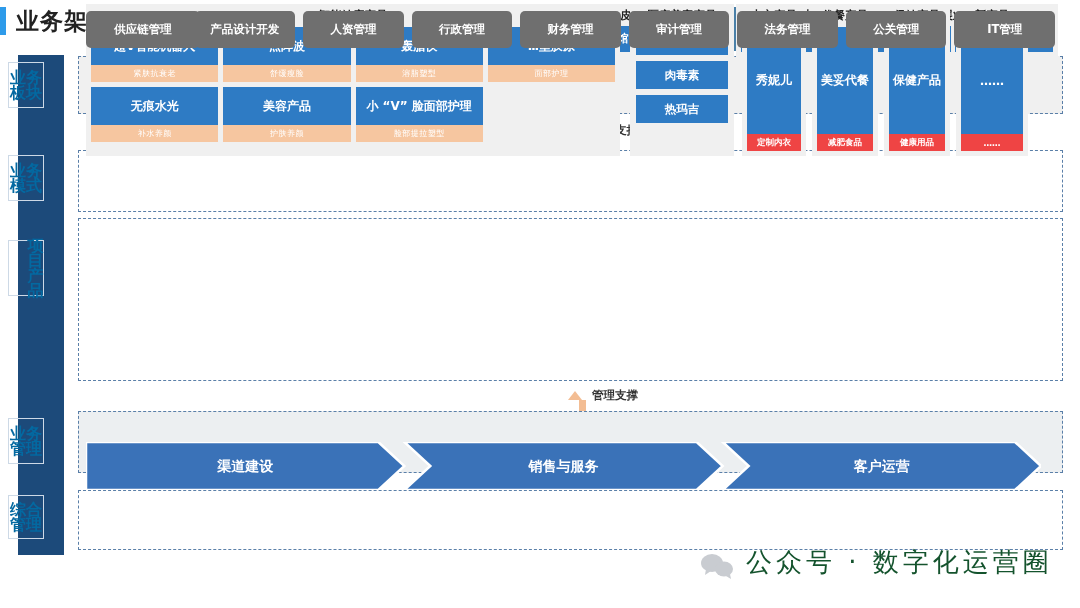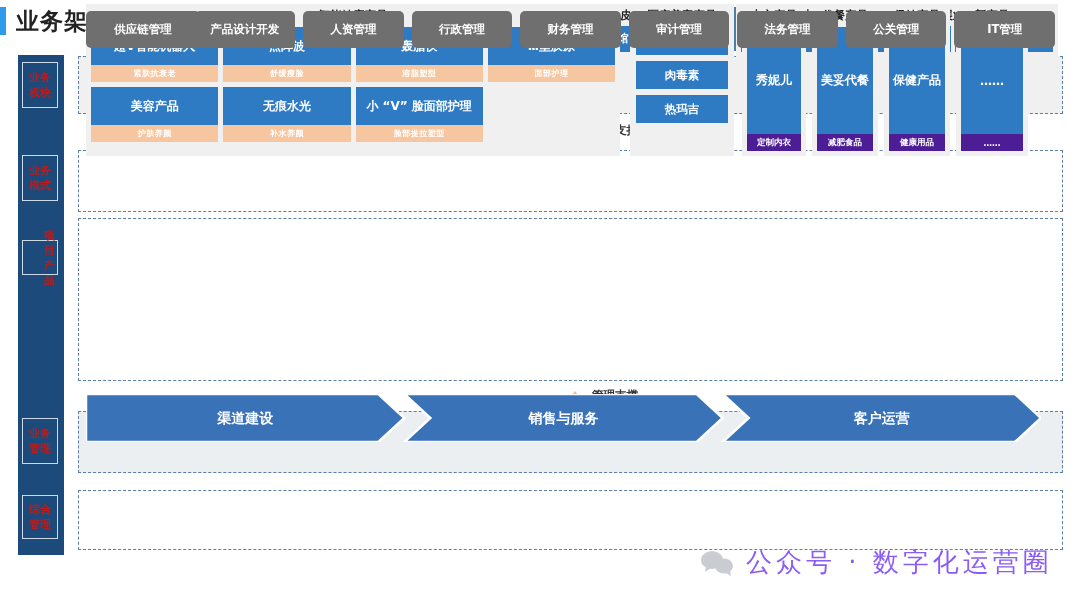--- a/index.html
+++ b/index.html
@@ -8,22 +8,22 @@
     font-family:"DejaVu Sans","Liberation Sans",sans-serif;
     position:relative;overflow:hidden;
   }
   
   #page-title-wrap{position:absolute;left:0;top:4px;height:34px;display:flex;align-items:center;}
   #title-bar{width:6px;height:28px;background:#2e9bea;margin-right:10px;}
   #page-title{font-size:23px;font-weight:bold;color:#222;letter-spacing:1px;}
 
   
   #sidebar{position:absolute;left:18px;top:55px;width:46px;height:500px;background:#1c4a7a;}
-  .side-cell{position:absolute;left:22px;width:36px;box-sizing:border-box;
-    border:1.5px solid #cdd9e6;color:#b91c1c;font-size:11px;font-weight:bold;
+  .side-cell{position:absolute;left:8px;width:36px;box-sizing:border-box;
+    border:1.5px solid #cdd9e6;color:#0369a1;font-size:16px;font-weight:bold;
     line-height:15px;text-align:center;display:flex;align-items:center;justify-content:center;}
   .side-cell span{display:block;}
 
   
   .dashed{position:absolute;border:1px dashed #5a7fa8;box-sizing:border-box;}
 
   
   #sec-board{left:78px;top:56px;width:985px;height:58px;background:#f0f0f0;}
   .board-box{position:absolute;top:6px;height:46px;background:#4a80a8;color:#fff;
     display:flex;align-items:center;justify-content:center;text-align:center;
@@ -49,44 +49,44 @@
     display:flex;align-items:center;justify-content:center;text-align:center;line-height:12.5px;}
 
   
   #sec-prod{left:78px;top:218px;width:985px;height:163px;background:#ffffff;}
   .prod-group{position:absolute;top:4px;background:#f0f0f0;box-sizing:border-box;}
   .prod-title{height:23px;line-height:23px;text-align:center;font-size:11.5px;font-weight:bold;color:#222;}
   .smart-grid{display:flex;flex-wrap:wrap;padding:0 5px 5px 5px;gap:5px;box-sizing:border-box;}
   .smart-card{width:calc(25% - 3.75px);box-sizing:border-box;}
   .card-head{height:38px;background:#2e7bc4;color:#fff;font-size:12px;font-weight:bold;
     display:flex;align-items:center;justify-content:center;text-align:center;line-height:14px;}
-  .card-sub{height:17px;background:#f6c6a0;color:#ffffff;font-size:8px;font-weight:bold;
+  .card-sub{height:17px;background:#f6c6a0;color:#ffffff;font-size:8px;font-weight:normal;
     display:flex;align-items:center;justify-content:center;text-align:center;letter-spacing:.5px;}
   .med-list{padding:0 6px 5px 6px;display:flex;flex-direction:column;gap:6px;}
   .med-item{height:28px;background:#2e7bc4;color:#fff;font-size:11.5px;font-weight:bold;
     display:flex;align-items:center;justify-content:center;}
   .single-col-body{padding:0 5px 5px 5px;height:calc(100% - 23px);box-sizing:border-box;
     display:flex;flex-direction:column;}
   .single-main{flex:1;background:#2e7bc4;color:#fff;font-size:12px;font-weight:bold;
     display:flex;align-items:center;justify-content:center;text-align:center;}
-  .single-sub{height:17px;background:#4c1d95;color:#ffffff;font-size:8.5px;font-weight:bold;
+  .single-sub{height:17px;background:#ef4444;color:#ffffff;font-size:8.5px;font-weight:bold;
     display:flex;align-items:center;justify-content:center;}
 
   
   #sec-mgmt{left:78px;top:411px;width:985px;height:62px;background:#eceff1;}
-  #chev-wrap{position:absolute;left:86px;top:394px;width:955px;height:48px;}
+  #chev-wrap{position:absolute;left:86px;top:442px;width:955px;height:48px;}
 
   
   #sec-comp{left:78px;top:490px;width:985px;height:60px;background:#ffffff;}
   .comp-item{position:absolute;top:11px;height:37px;background:#6f6f6f;border-radius:5px;
     color:#fff;font-size:11.5px;font-weight:bold;display:flex;align-items:center;justify-content:center;}
 
   
-  #watermark{position:absolute;left:700px;top:545px;display:flex;align-items:center;
-     color:#8b5cf6;font-size:26px;letter-spacing:4px;}
+  #watermark{position:absolute;left:700px;top:545px;display:flex;align-items:flex-end;
+     color:#14532d;font-size:26px;letter-spacing:4px;}
   #wechat-icon{margin-right:12px;}
 </style>
 </head>
 <body>
 
 <div id="page-title-wrap">
   <div id="title-bar"></div>
   <div id="page-title">业务架构图</div>
 </div>
 
@@ -115,21 +115,21 @@
         <span>业务</span>
         <span>板块</span>
       </div>
     </div>
     <div class="side-cell" style="top: 155px; height: 46px;">
       <div>
         <span>业务</span>
         <span>模式</span>
       </div>
     </div>
-    <div class="side-cell" style="top: 240px; height: 35px; padding-left: 19px;">
+    <div class="side-cell" style="top: 240px; height: 56px; padding-left: 19px;">
       <div>
         <span>项目</span>
         <span>产品</span>
       </div>
     </div>
     <div class="side-cell" style="top: 418px; height: 46px;">
       <div>
         <span>业务</span>
         <span>管理</span>
       </div>
@@ -215,26 +215,26 @@
         </div>
         <div class="smart-card">
           <div class="card-head">轰脂仪</div>
           <div class="card-sub">溶脂塑型</div>
         </div>
         <div class="smart-card">
           <div class="card-head">Ⅲ型胶原</div>
           <div class="card-sub">面部护理</div>
         </div>
         <div class="smart-card">
+          <div class="card-head">无痕水光</div>
+          <div class="card-sub">补水养颜</div>
+        </div>
+        <div class="smart-card">
           <div class="card-head">美容产品</div>
           <div class="card-sub">护肤养颜</div>
-        </div>
-        <div class="smart-card">
-          <div class="card-head">无痕水光</div>
-          <div class="card-sub">补水养颜</div>
         </div>
         <div class="smart-card">
           <div class="card-head">
             <div>小 “V” 脸</div>
             <div>面部护理</div>
           </div>
           <div class="card-sub">脸部提拉塑型</div>
         </div>
       </div>
     </div>

